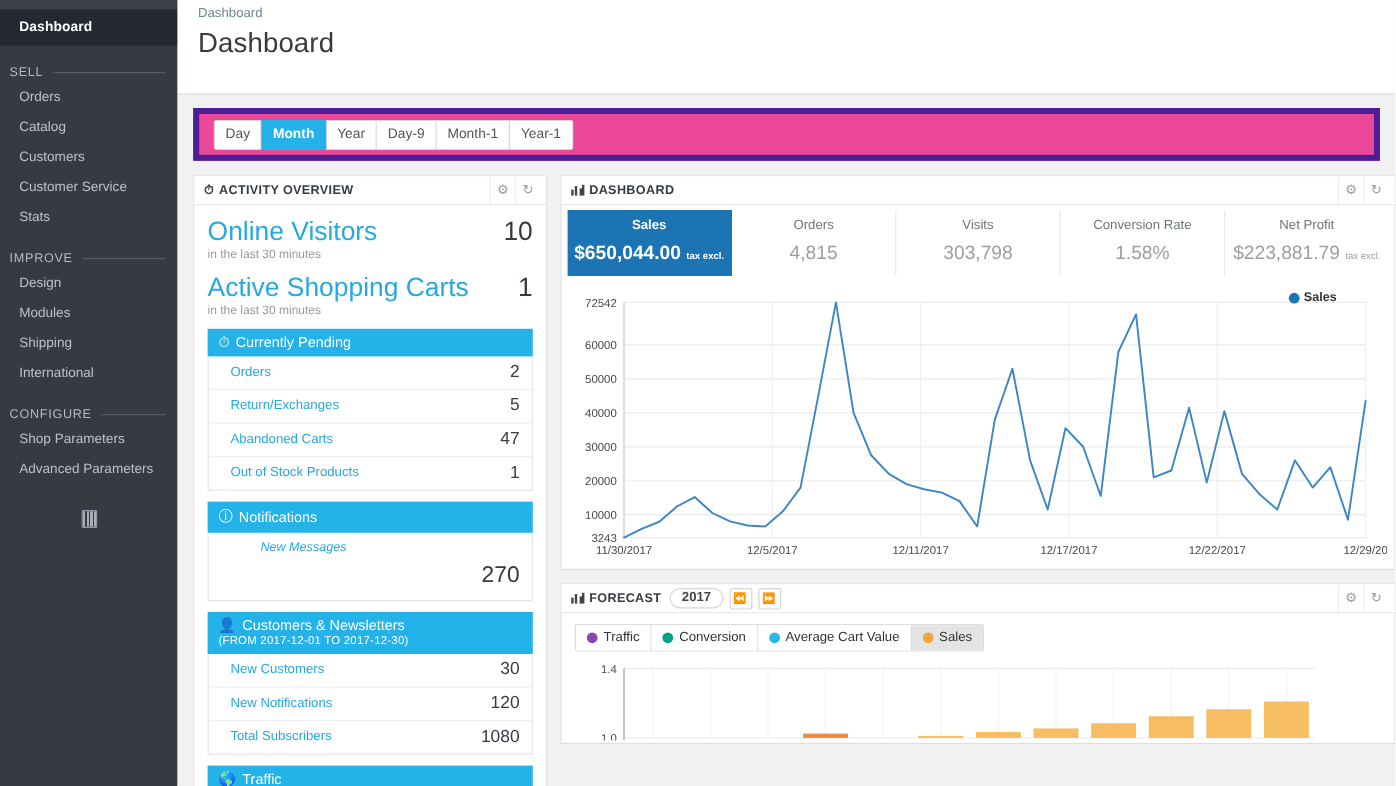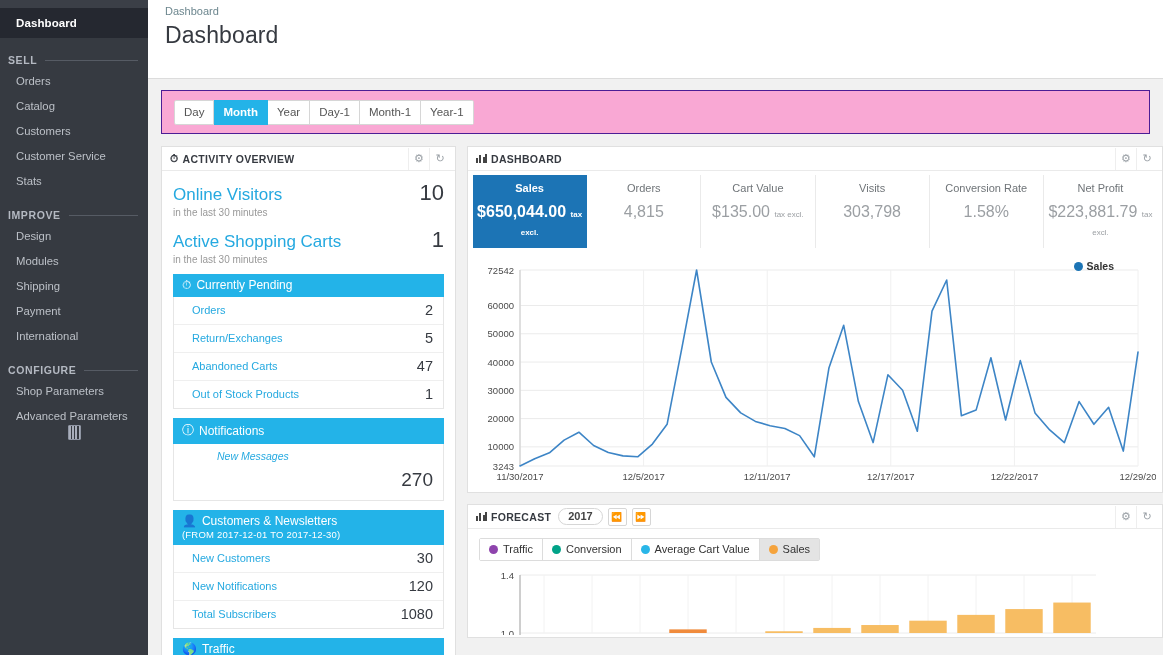--- a/index.html
+++ b/index.html
@@ -28,21 +28,21 @@
     color: #ffffff; font-size: 11.5px; font-weight: bold;
     letter-spacing: .1px;
   }
   .sb-section {
     margin-top: 14px;
     padding: 0 10px 0 8px;
     display: flex; align-items: center; gap: 8px;
     height: 16px;
   }
   .sb-section-label {
-    color: #b4b9c2; font-size: 10.5px; font-weight: bold; letter-spacing: .6px;
+    color: #b4b9c2; font-size: 10.5px; font-weight: normal; letter-spacing: .6px;
   }
   .sb-section-rule { flex: 1; height: 1px; background: #565b64; }
   .sb-item {
     height: 25px;
     display: flex; align-items: center;
     padding-left: 16px;
     color: #bcc0c7; font-size: 11.3px;
     cursor: pointer;
   }
   .sb-collapse {
@@ -65,21 +65,21 @@
 
   .content-wrap {
     position: absolute; top: 78px; left: 0; right: 0; bottom: 0;
     background: #f1f1f1;
     border-top: 1px solid #dcdcdc;
     padding: 11px 0 0 13px;
   }
 
   
   .toolbar-panel {
-    background: #f9a8d4; border: 1px solid #4c1d95;
+    background: #ec4899; border: 5px solid #4c1d95;
     margin-right: 13px;
     padding: 10px 12px; height: 44px;
     display: flex; align-items: center;
   }
   .btn-group { display: flex; border-radius: 2px; overflow: hidden; }
   .rg-btn {
     font-size: 11.5px; color: #555;
     background: #fff;
     border: 1px solid #d6d6d6; border-left-width: 0;
     padding: 4px 9px 5px; cursor: pointer; line-height: 14px;
@@ -116,21 +116,21 @@
     background:
       linear-gradient(#444,#444) 0 4px/2.2px 5px no-repeat,
       linear-gradient(#444,#444) 3.3px 1px/2.2px 8px no-repeat,
       linear-gradient(#444,#444) 6.6px 2.5px/2.2px 6.5px no-repeat,
       linear-gradient(#444,#444) 9.2px 0/2.2px 9px no-repeat;
   }
 
   
   .ao-body { padding: 9px 11px 11px; }
   .ao-row { display: flex; align-items: baseline; }
-  .ao-title { font-size: 17px; color: #25a9e0; font-weight: normal; }
+  .ao-title { font-size: 22px; color: #25a9e0; font-weight: normal; }
   .ao-num { margin-left: auto; font-size: 22px; color: #363a41; }
   .ao-sub { font-size: 10px; color: #999; margin: 1px 0 9px; }
 
   .sub-head {
     background: #23b3e8; color: #fff;
     padding: 4px 9px 5px; font-size: 12px;
     display: flex; flex-direction: column;
   }
   .sub-head .sh-main { display: flex; align-items: center; gap: 5px; }
   .sub-head .sh-sub { font-size: 9.5px; margin-top: 1px; letter-spacing: .2px; }
@@ -235,23 +235,20 @@
     <div class="sb-item">
         <span>Design</span>
       </div>
     <div class="sb-item">
         <span>Modules</span>
       </div>
     <div class="sb-item">
         <span>Shipping</span>
       </div>
     <div class="sb-item">
-        <span>Payment</span>
-      </div>
-    <div class="sb-item">
         <span>International</span>
       </div>
 
     <div class="sb-section">
       <span class="sb-section-label">CONFIGURE</span>
       <span class="sb-section-rule"></span>
     </div>
     <div class="sb-item">
         <span>Shop Parameters</span>
       </div>
@@ -271,21 +268,21 @@
       <h1 class="page-title">Dashboard</h1>
     </div>
 
     <div class="content-wrap">
 
       <div class="toolbar-panel">
         <div class="btn-group">
           <button class="rg-btn">Day</button>
           <button class="rg-btn active">Month</button>
           <button class="rg-btn">Year</button>
-          <button class="rg-btn">Day-1</button>
+          <button class="rg-btn">Day-9</button>
           <button class="rg-btn">Month-1</button>
           <button class="rg-btn">Year-1</button>
         </div>
       </div>
 
       <div class="cols">
 
         <div class="col-left">
           <div class="panel">
             <div class="panel-head">
@@ -396,24 +393,20 @@
             </div>
 
             <div class="kpi-row">
               <div class="kpi active">
                 <div class="kpi-label">Sales</div>
                 <div class="kpi-value"><span>$650,044.00</span> <span class="kpi-suffix">tax excl.</span></div>
               </div>
               <div class="kpi">
                 <div class="kpi-label">Orders</div>
                 <div class="kpi-value"><span>4,815</span></div>
-              </div>
-              <div class="kpi">
-                <div class="kpi-label">Cart Value</div>
-                <div class="kpi-value"><span>$135.00</span> <span class="kpi-suffix">tax excl.</span></div>
               </div>
               <div class="kpi">
                 <div class="kpi-label">Visits</div>
                 <div class="kpi-value"><span>303,798</span></div>
               </div>
               <div class="kpi">
                 <div class="kpi-label">Conversion Rate</div>
                 <div class="kpi-value"><span>1.58%</span></div>
               </div>
               <div class="kpi">

